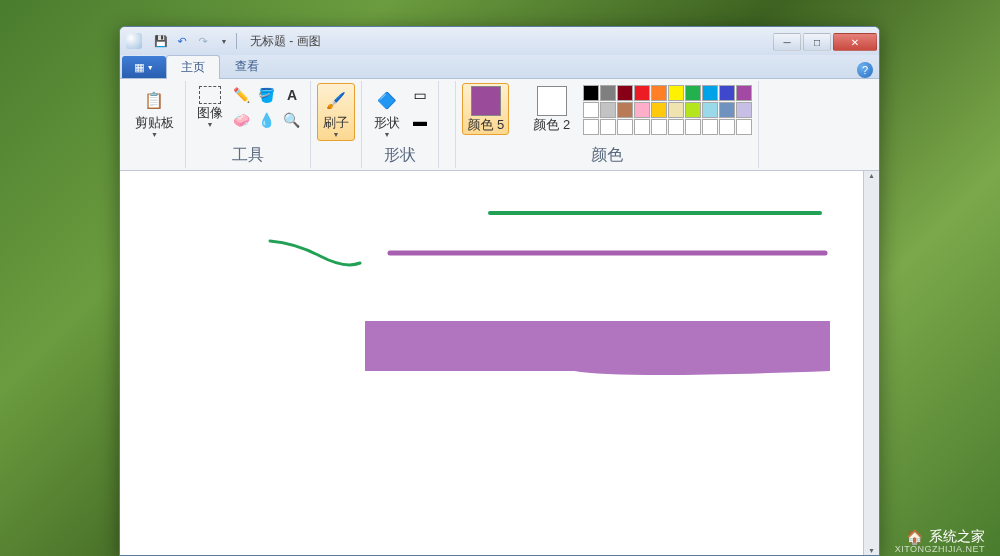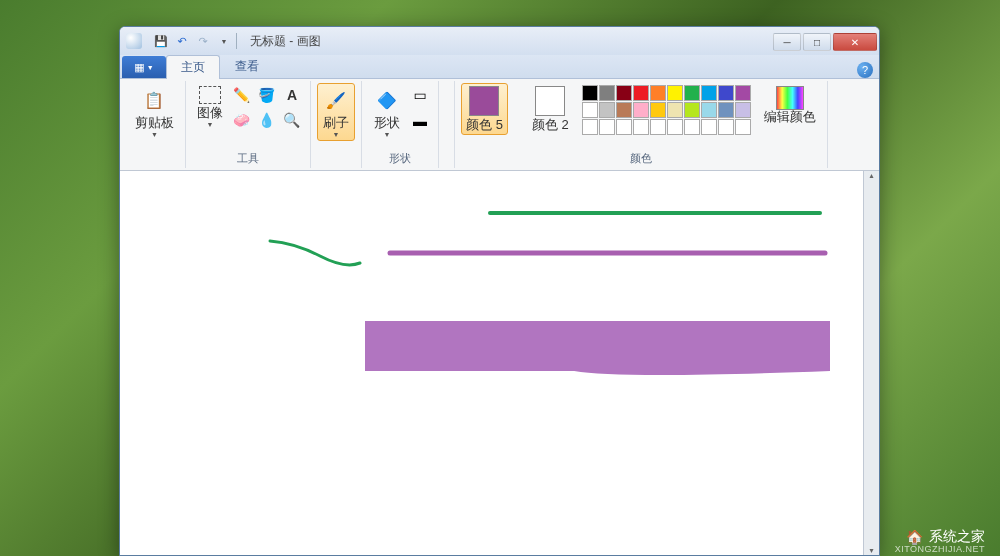--- a/index.html
+++ b/index.html
@@ -24,21 +24,21 @@
 
 .ribbon-tabs { height: 24px; background: linear-gradient(#dce6f4, #d0ddee); display: flex; align-items: flex-end; padding-left: 2px; border-bottom: 1px solid #b0c0d8; }
 .file-btn { width: 44px; height: 22px; background: linear-gradient(#3f7dd6, #2a5fb0); color: #fff; font-size: 11px; display: flex; align-items: center; justify-content: center; border-radius: 3px 3px 0 0; cursor: pointer; gap: 2px; }
 .tab { padding: 3px 14px; font-size: 12px; color: #3a5a8a; cursor: pointer; border: 1px solid transparent; border-bottom: none; }
 .tab.active { background: #f5f6f7; border-color: #b0c0d8; border-radius: 3px 3px 0 0; margin-bottom: -1px; }
 .help-icon { margin-left: auto; margin-right: 6px; width: 16px; height: 16px; border-radius: 50%; background: radial-gradient(circle at 30% 30%, #6ab0f0, #2a70c0); color: #fff; font-size: 11px; display: flex; align-items: center; justify-content: center; cursor: pointer; }
 
 .ribbon { height: 92px; background: #f5f6f7; border-bottom: 1px solid #c0c8d4; display: flex; padding: 2px 4px; }
 .group { display: flex; flex-direction: column; align-items: center; padding: 2px 6px; border-right: 1px solid #d8dde5; }
 .group-body { flex: 1; display: flex; align-items: flex-start; gap: 2px; }
-.group-label { font-size: 11px; color: #5a6a80; margin-top: 2px; }
+.group-label { font-size: 16px; color: #5a6a80; margin-top: 2px; }
 
 .big-btn { display: flex; flex-direction: column; align-items: center; padding: 2px 4px; cursor: pointer; border: 1px solid transparent; border-radius: 3px; min-width: 36px; }
 .big-btn.selected { background: linear-gradient(#fef0d0, #fdd890); border-color: #e8a030; }
 .big-icon { width: 28px; height: 28px; margin-bottom: 2px; display: flex; align-items: center; justify-content: center; }
 .big-btn-label { font-size: 13px; color: #333; line-height: 1.1; text-align: center; }
 .drop-arrow { font-size: 7px; color: #555; margin-top: 1px; }
 
 .tool-grid { display: grid; grid-template-columns: repeat(3, 24px); gap: 1px; }
 .tool-btn { width: 24px; height: 24px; display: flex; align-items: center; justify-content: center; cursor: pointer; border: 1px solid transparent; border-radius: 2px; font-size: 14px; }
 
@@ -193,24 +193,20 @@
             <div class="pal-cell" style="background: rgb(255, 255, 255);"></div>
             <div class="pal-cell" style="background: rgb(255, 255, 255);"></div>
             <div class="pal-cell" style="background: rgb(255, 255, 255);"></div>
             <div class="pal-cell" style="background: rgb(255, 255, 255);"></div>
             <div class="pal-cell" style="background: rgb(255, 255, 255);"></div>
             <div class="pal-cell" style="background: rgb(255, 255, 255);"></div>
             <div class="pal-cell" style="background: rgb(255, 255, 255);"></div>
             <div class="pal-cell" style="background: rgb(255, 255, 255);"></div>
             <div class="pal-cell" style="background: rgb(255, 255, 255);"></div>
           </div>
-        <div class="big-btn" style="margin-left:6px">
-          <div class="edit-colors-icon"></div>
-          <span class="big-btn-label">编辑颜色</span>
-        </div>
       </div>
       <div class="group-label">颜色</div>
     </div>
   </div>
 
   <div class="canvas-area">
     <svg class="canvas-svg" id="canvas-svg">
         <line x1="370" y1="42" x2="700" y2="42" stroke="#22a055" stroke-width="4" stroke-linecap="round"></line>
         <path d="M 150 70 Q 175 72 200 85 T 240 92" stroke="#22a055" stroke-width="3" fill="none" stroke-linecap="round"></path>
         <line x1="270" y1="82" x2="705" y2="82" stroke="#a85fb0" stroke-width="5" stroke-linecap="round"></line>

